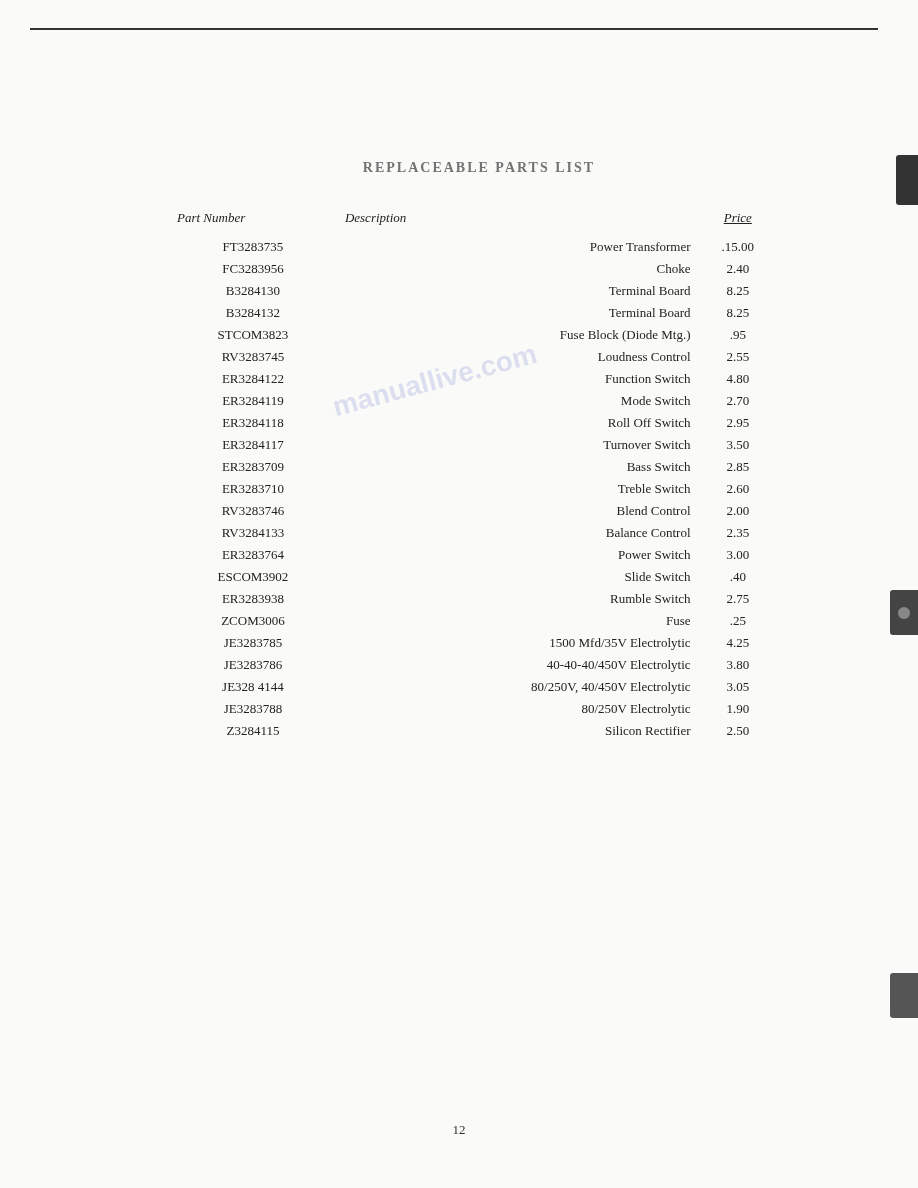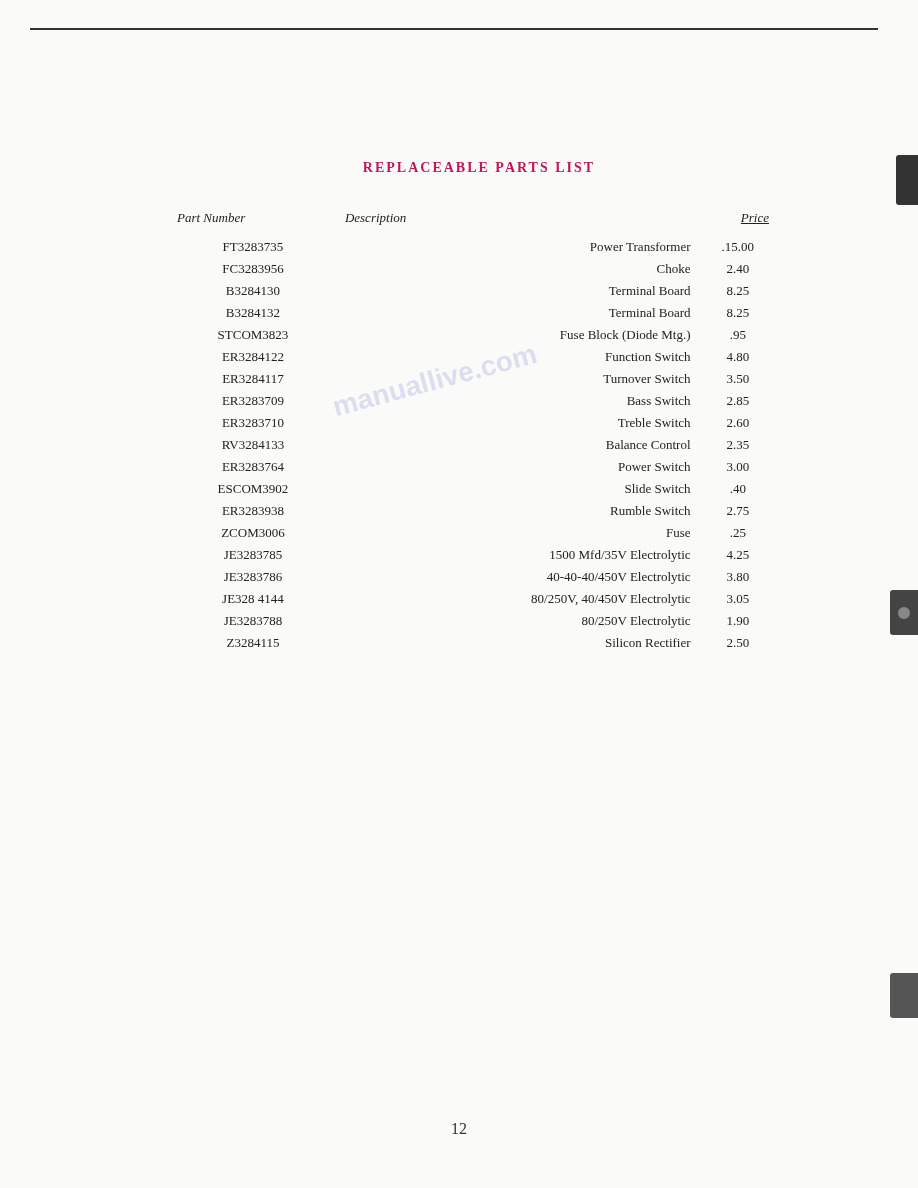--- a/index.html
+++ b/index.html
@@ -34,42 +34,42 @@
       border-top: 2px solid #333;
     }
 
     .page-title {
       text-align: center;
       font-size: 14px;
       font-weight: bold;
       letter-spacing: 2px;
       margin-top: 100px;
       margin-bottom: 30px;
-      color: #be185d;
+      color: #737373;
     }
 
     .parts-table {
       width: 100%;
       max-width: 620px;
       margin: 14px auto;
       border-collapse: collapse;
     }
 
     .parts-table thead tr th {
       font-size: 13px;
       font-weight: normal;
       font-style: italic;
       padding: 4px 8px 10px 8px;
       text-align: left;
       color: #222;
       border-bottom: none;
     }
 
     .parts-table thead tr th.price-col {
-      text-align: right;
+      text-align: center;
       padding-right: 20px;
       text-decoration: underline;
     }
 
     .parts-table tbody tr td {
       font-size: 13px;
       padding: 3px 8px;
       color: #222;
       vertical-align: top;
     }
@@ -89,21 +89,21 @@
       text-align: center;
       padding-right: 20px;
       width: 70px;
     }
 
     .page-number {
       position: absolute;
       bottom: 50px;
       left: 50%;
       transform: translateX(-50%);
-      font-size: 16px;
+      font-size: 13px;
       color: #333;
     }
 
     
     .watermark {
       position: absolute;
       top: 350px;
       left: 350px;
       width: 300px;
       height: 200px;
@@ -204,40 +204,60 @@
           <td class="part-num">B3284132</td>
           <td class="description">Terminal Board</td>
           <td class="price">8.25</td>
         </tr>
         <tr>
           <td class="part-num">STCOM3823</td>
           <td class="description">Fuse Block  (Diode Mtg.)</td>
           <td class="price">.95</td>
         </tr>
         <tr>
+          <td class="part-num">RV3283745</td>
+          <td class="description">Loudness  Control</td>
+          <td class="price">2.55</td>
+        </tr>
+        <tr>
           <td class="part-num">ER3284122</td>
           <td class="description">Function Switch</td>
           <td class="price">4.80</td>
         </tr>
         <tr>
+          <td class="part-num">ER3284119</td>
+          <td class="description">Mode Switch</td>
+          <td class="price">2.70</td>
+        </tr>
+        <tr>
+          <td class="part-num">ER3284118</td>
+          <td class="description">Roll Off Switch</td>
+          <td class="price">2.95</td>
+        </tr>
+        <tr>
           <td class="part-num">ER3284117</td>
           <td class="description">Turnover Switch</td>
           <td class="price">3.50</td>
         </tr>
         <tr>
           <td class="part-num">ER3283709</td>
           <td class="description">Bass Switch</td>
           <td class="price">2.85</td>
         </tr>
         <tr>
           <td class="part-num">ER3283710</td>
           <td class="description">Treble Switch</td>
           <td class="price">2.60</td>
         </tr>
         <tr>
+          <td class="part-num">RV3283746</td>
+          <td class="description">Blend Control</td>
+          <td class="price">2.00</td>
+        </tr>
+        <tr>
           <td class="part-num">RV3284133</td>
           <td class="description">Balance Control</td>
           <td class="price">2.35</td>
         </tr>
         <tr>
           <td class="part-num">ER3283764</td>
           <td class="description">Power Switch</td>
           <td class="price">3.00</td>
         </tr>
         <tr>

